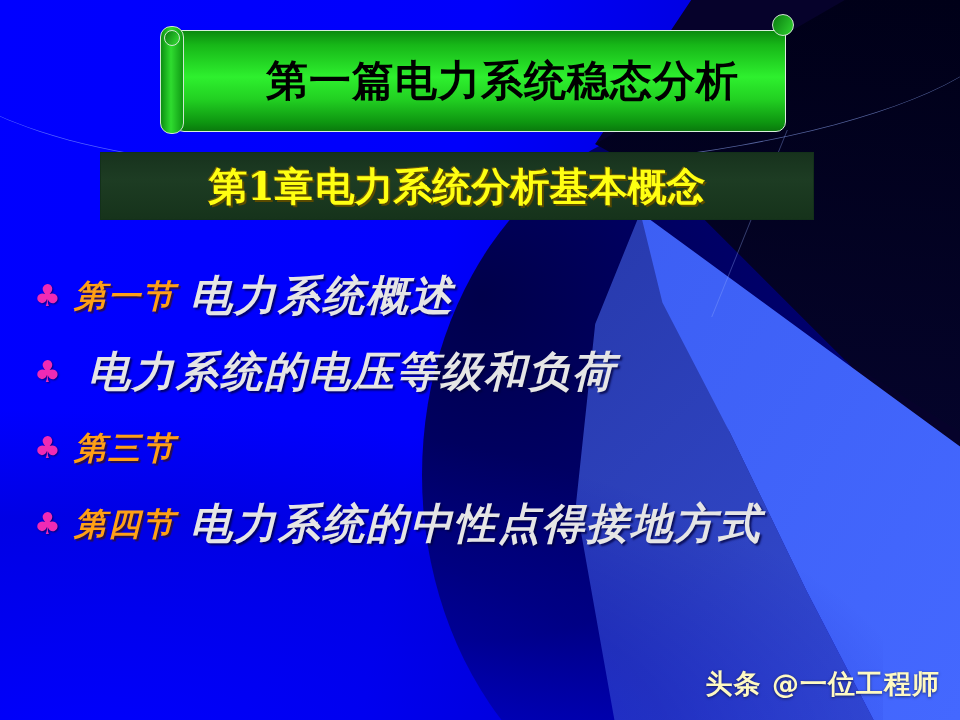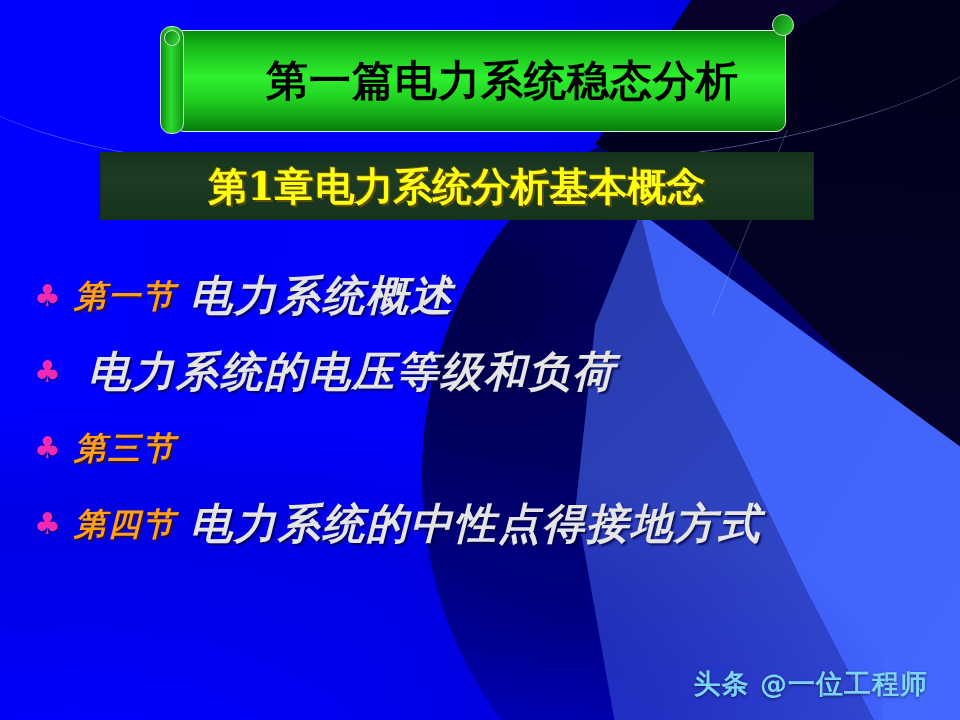--- a/index.html
+++ b/index.html
@@ -214,26 +214,26 @@
     color: #e5e5e5;
     letter-spacing: 2px;
     margin-left: 14px;
     text-shadow: 2px 2px 2px rgba(0,0,60,.75);
     line-height: 1;
   }
 
   
   .watermark {
     position: absolute;
-    right: 32px;
+    right: 20px;
     bottom: 18px;
     font-family: "DejaVu Sans", "Liberation Sans", sans-serif;
     font-size: 27px;
     font-weight: 700;
-    color: #7dd3fc;
+    color: #fef9c3;
     letter-spacing: 1px;
     white-space: nowrap;
     text-shadow: 0 1px 3px rgba(0,0,0,.55);
   }
 </style>
 </head>
 <body>
 
 <div id="slide">
 

